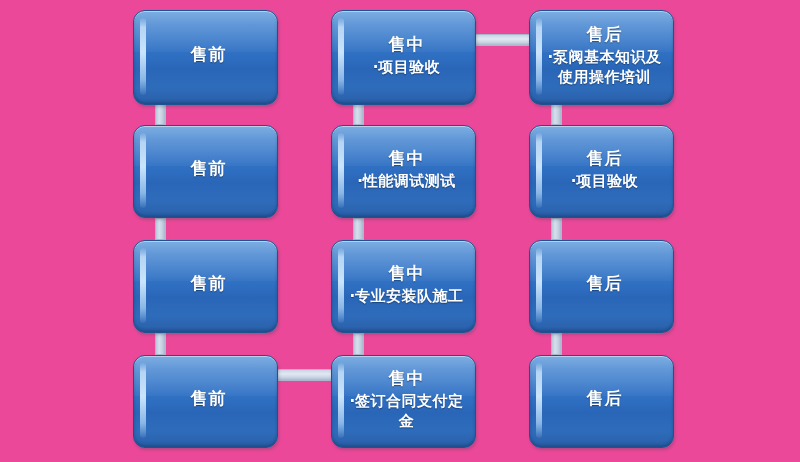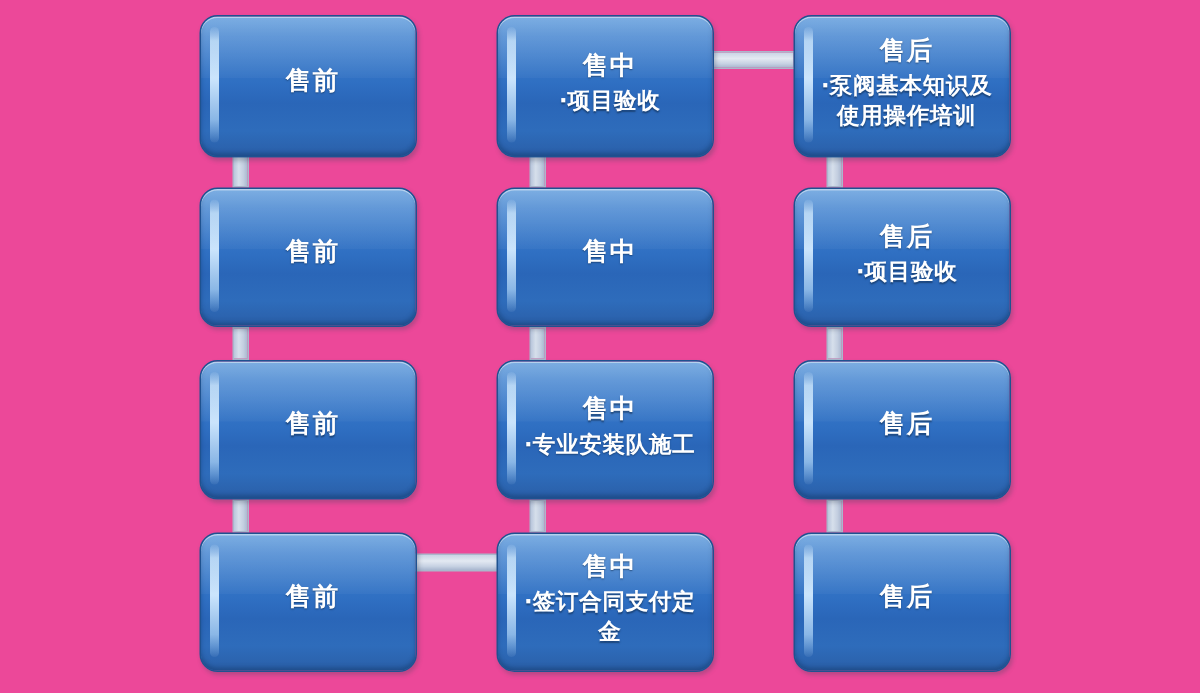--- a/index.html
+++ b/index.html
@@ -148,20 +148,23 @@
       <span class="bullet">·</span><span>泵阀基本知识及使用操作培训</span>
     </div>
   </div>
 
   <div class="node" style="left:133px; top:125px; width:145px; height:93px;">
     <div class="node-title">售前</div>
   </div>
 
   <div class="node" style="left:331px; top:125px; width:145px; height:93px;">
     <div class="node-title">售中</div>
+    <div class="node-body">
+      <span class="bullet">·</span><span>性能调试测试</span>
+    </div>
   </div>
 
   <div class="node" style="left:529px; top:125px; width:145px; height:93px;">
     <div class="node-title">售后</div>
     <div class="node-body">
       <span class="bullet">·</span><span>项目验收</span>
     </div>
   </div>
 
   <div class="node" style="left:133px; top:240px; width:145px; height:93px;">

